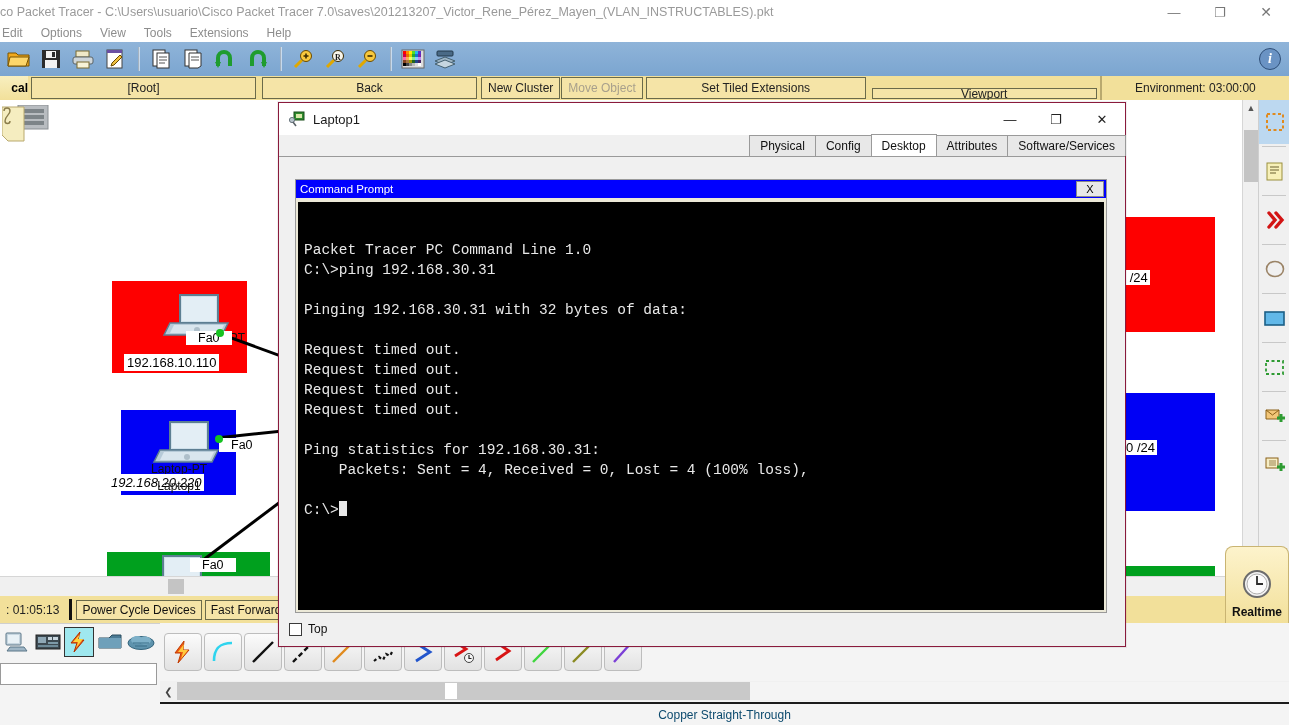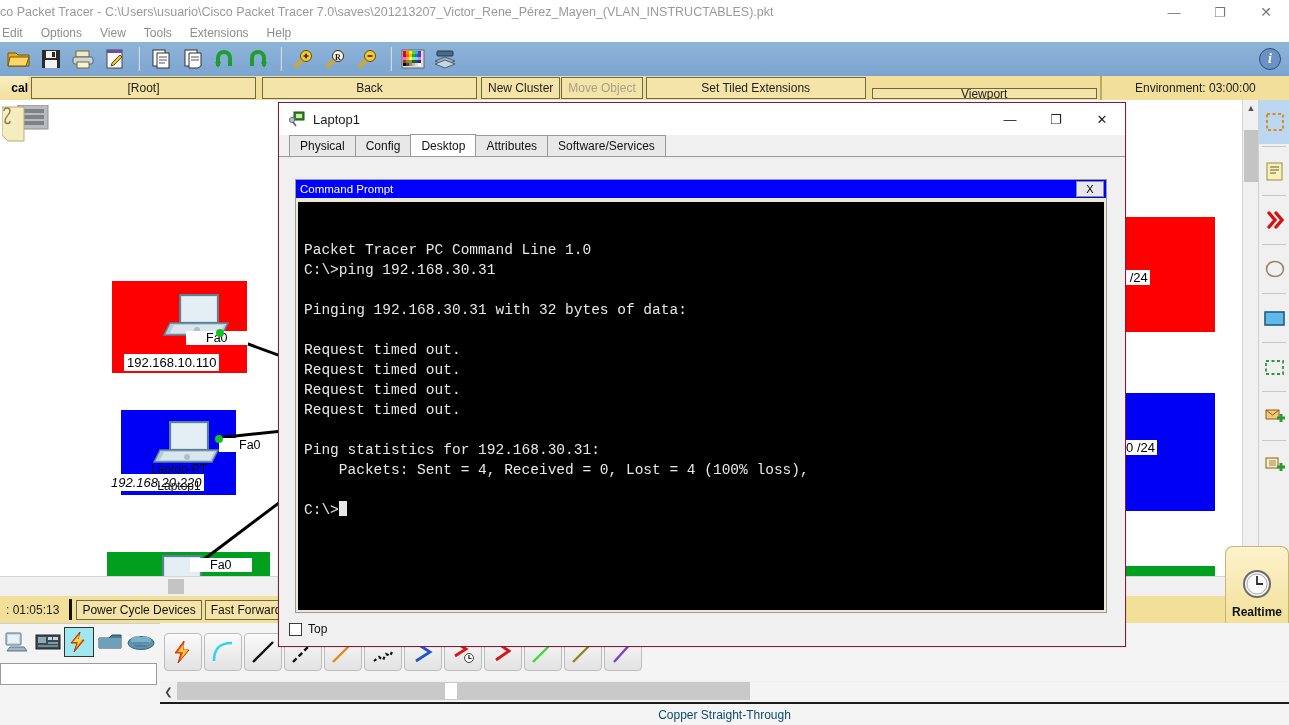--- a/index.html
+++ b/index.html
@@ -103,21 +103,21 @@
     position: absolute; font-size: 12px; color: #111; white-space: nowrap;
     text-align: center;
   }
   .ip-box {
     position: absolute; background: #fff; border: 1px solid #fff;
     font-size: 13px; color: #000; padding: 0 2px; white-space: nowrap;
     font-family: "Liberation Sans", sans-serif;
   }
   .fa-box {
     position: absolute; background: #fff; font-size: 12.5px; color: #000;
-    padding: 0 20px; white-space: nowrap; z-index: 6;
+    padding: 0 12px; white-space: nowrap; z-index: 6;
   }
   .laptop-ico { position: absolute; }
   .link-line { position: absolute; background: #000; transform-origin: 0 0; height: 2.5px; z-index: 3; }
   .port-dot { position: absolute; width: 8px; height: 8px; border-radius: 50%;
               background: #16c221; z-index: 7; }
 
   
   .sub-rect { position: absolute; }
   .sub-label {
     position: absolute; background: #fff; font-size: 13px; color: #000;
@@ -232,21 +232,21 @@
     padding-left: 10px;
   }
   .dlg-title .dlg-ico { width: 16px; height: 16px; margin-right: 8px; }
   .dlg-title .dlg-text { font-size: 13px; color: #1a1a1a; }
   .dlg-wbtns { margin-left: auto; display: flex; height: 32px; }
   .dlg-wbtn { width: 46px; height: 32px; display: flex; align-items: center;
               justify-content: center; font-size: 13px; color: #222; }
 
   .dlg-tabs {
     height: 22px; background: #f0f0f0; display: flex; align-items: flex-end;
-    padding-left: 10px; border-bottom: 1px solid #9a9a9a;
+    padding-left: 10px; border-bottom: 1px solid #9a9a9a; justify-content: flex-end;
   }
   .dlg-tab {
     height: 21px; padding: 0 10px; font-size: 12px; color: #111;
     display: flex; align-items: center;
     border: 1px solid #9a9a9a; border-bottom: none; background: #e8e8e8;
     margin-right: -1px;
   }
   .dlg-tab.active { background: #ffffff; height: 22px; position: relative; z-index: 2; }
 
   .dlg-body { position: absolute; left: 0; top: 55px; width: 846px; height: 488px;

